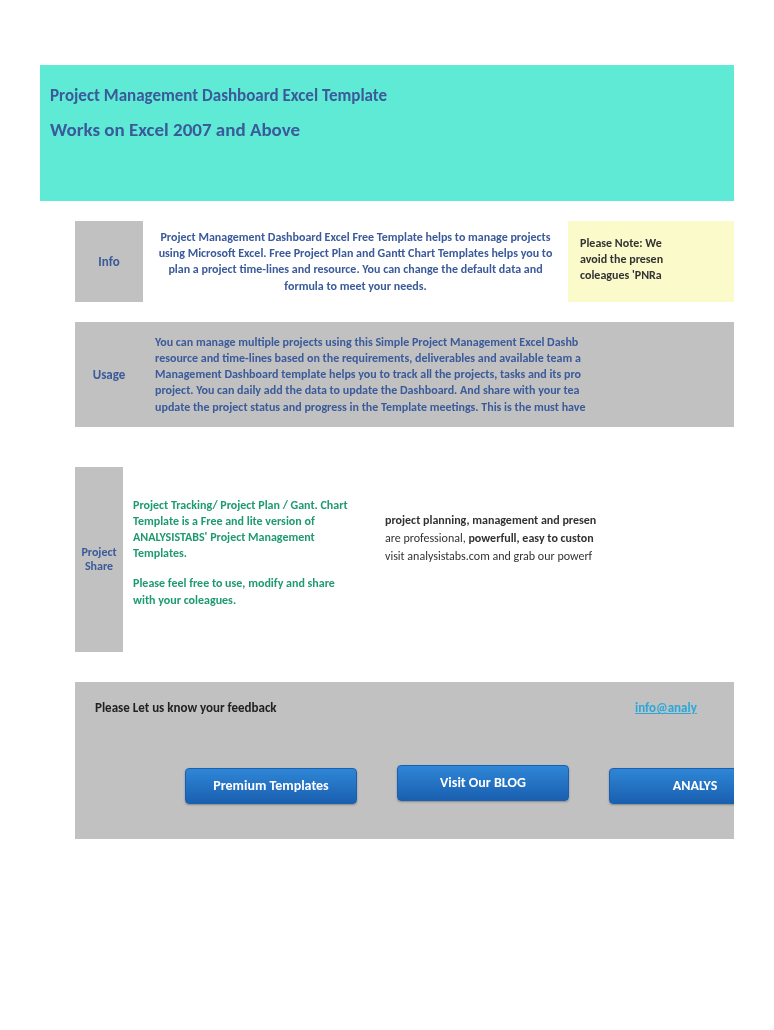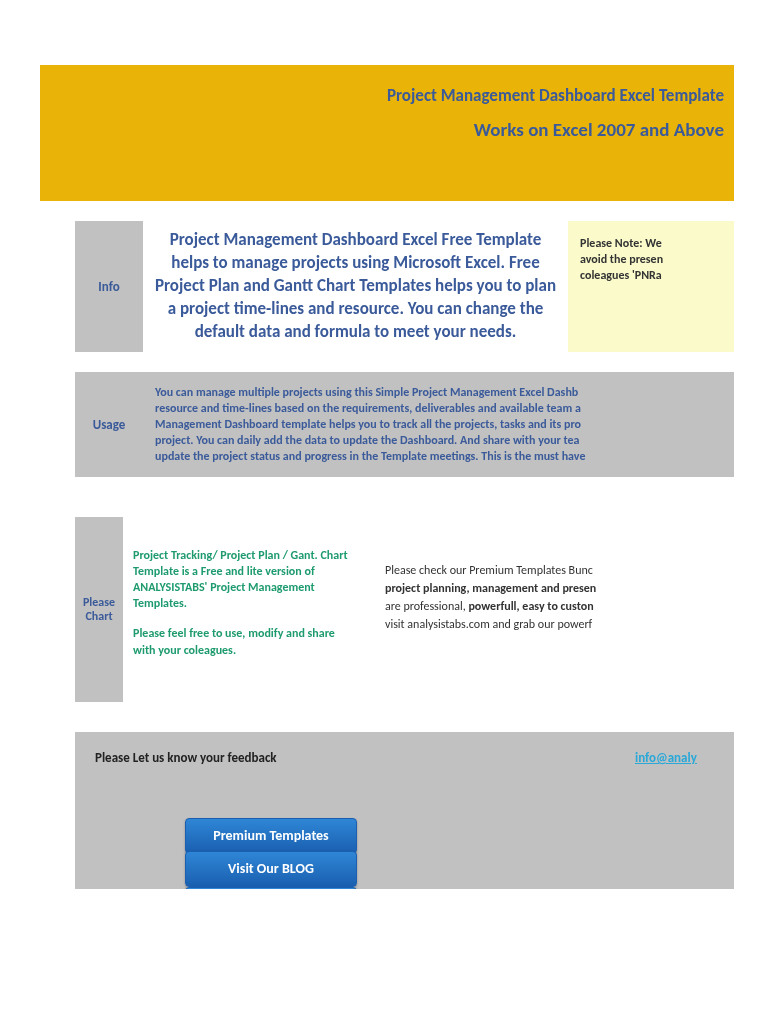--- a/index.html
+++ b/index.html
@@ -9,24 +9,24 @@
     background: #fff;
     width: 774px;
     height: 1030px;
     overflow: hidden;
   }
   .page {
     padding: 15px;
     box-sizing: border-box;
   }
   .header-block {
-    background: #eab308;
+    background: #5eead4;
     margin: 50px 25px 20px 25px;
     padding: 20px 10px 60px 10px;
-    text-align: right;
+    text-align: left;
   }
   .header-title {
     color: #3a5a9a;
     font-weight: bold;
     font-size: 17px;
     margin-bottom: 12px;
   }
   .header-subtitle {
     color: #3a5a9a;
     font-weight: bold;
@@ -48,21 +48,21 @@
     font-size: 13px;
     flex-shrink: 0;
     text-align: center;
     padding: 0 4px;
   }
   .info-body {
     flex: 1;
     padding: 8px 10px;
     color: #3a5a9a;
     font-weight: bold;
-    font-size: 17px;
+    font-size: 12px;
     text-align: center;
     line-height: 1.35;
   }
   .note-box {
     background: #fafacb;
     width: 150px;
     padding: 14px 4px 14px 12px;
     font-size: 12px;
     font-weight: bold;
     color: #333;
@@ -154,21 +154,20 @@
     text-decoration: underline;
     cursor: pointer;
   }
   .buttons-row {
     position: absolute;
     top: 86px;
     left: 0;
     right: 0;
     display: flex;
     padding-left: 110px;
-    flex-direction: column;
   }
   .blue-btn {
     background: linear-gradient(#2f86d6, #1a5fb0);
     color: #fff;
     font-weight: bold;
     font-size: 14px;
     border: 1px solid #1a5fb0;
     border-radius: 4px;
     height: 34px;
     line-height: 34px;
@@ -207,28 +206,27 @@
       <div>You can manage multiple projects using this Simple Project Management Excel Dashb</div>
       <div>resource and time-lines based on the requirements, deliverables and available team a</div>
       <div>Management Dashboard template helps you to track all the projects, tasks and its pro</div>
       <div>project. You can daily add the data to update the Dashboard. And share with your tea</div>
       <div>update the project status and progress in the Template meetings. This is the must have</div>
     </div>
   </div>
 
   <div class="share-row">
     <div class="share-left">
-      <div class="share-label">Please Chart</div>
+      <div class="share-label">Project Share</div>
       <div class="share-body">
         <p>Project Tracking/ Project Plan / Gant. Chart Template is a Free and lite version of ANALYSISTABS' Project Management Templates.</p>
         <p>Please feel free to use, modify and share with your coleagues.</p>
       </div>
     </div>
     <div class="premium-body">
-      <div><span>Please check our Premium Templates Bunc</span></div>
       <div><span class="b">project planning, management and presen</span></div>
       <div><span>are professional, </span><span class="b">powerfull, easy to custon</span></div>
       <div><span>visit analysistabs.com and grab our powerf</span></div>
     </div>
   </div>
 
   <div class="footer-block">
     <div class="footer-line">
       <div class="footer-text">Please Let us know your feedback</div>
       <span class="footer-link">info@analy</span>

